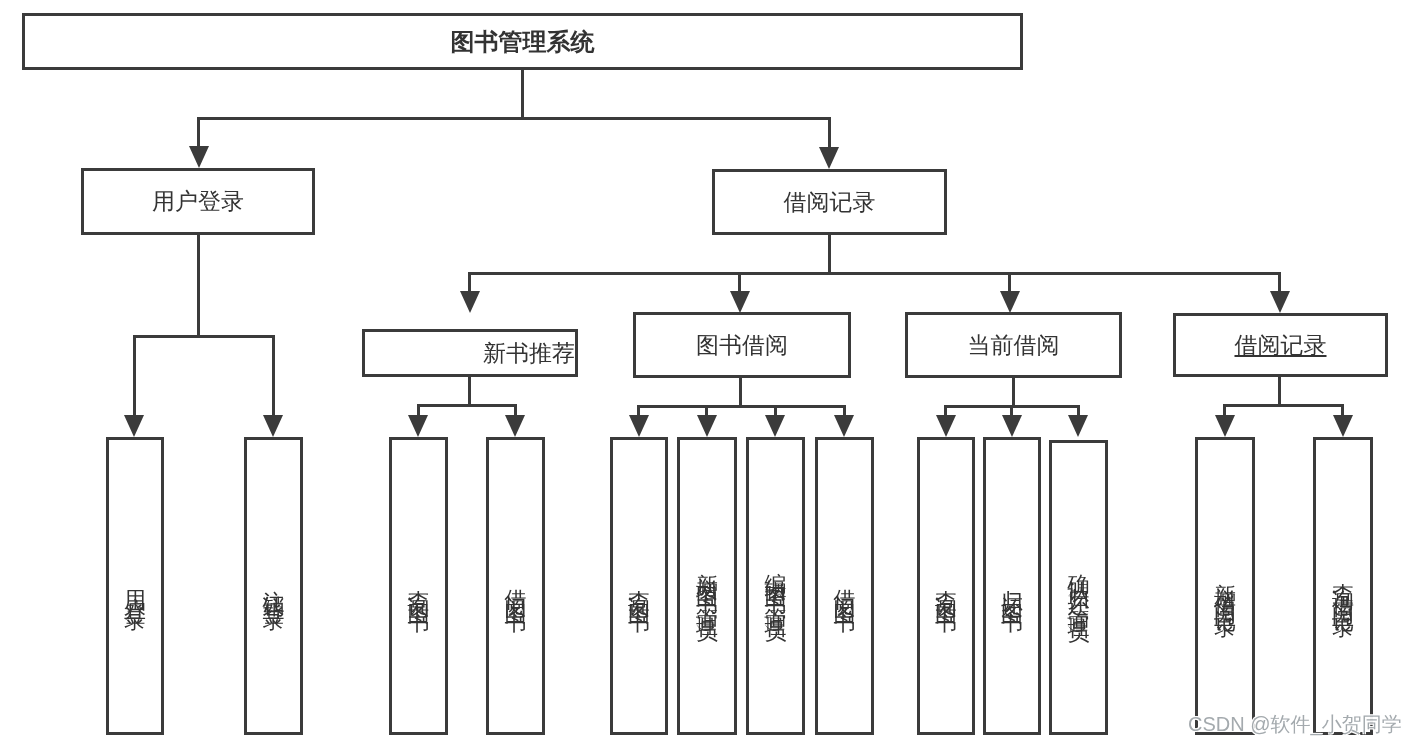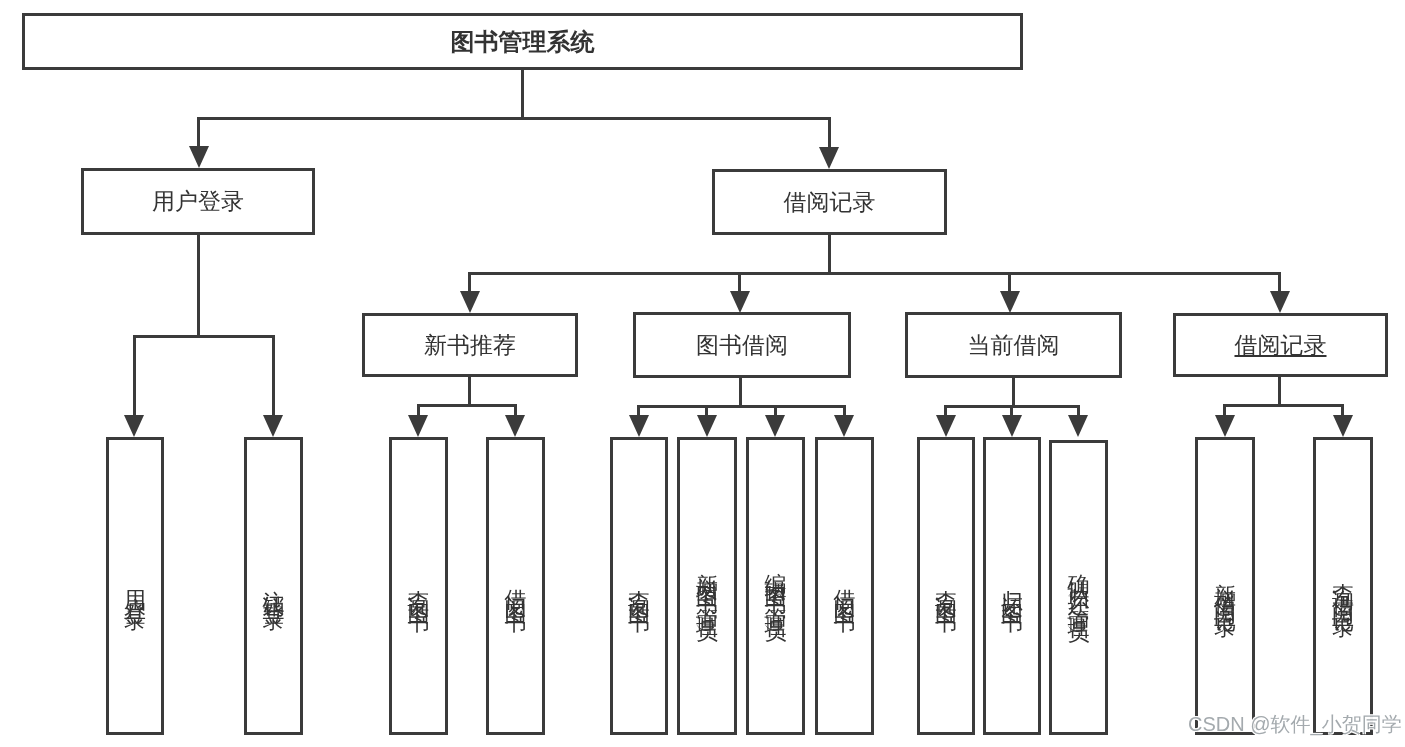--- a/index.html
+++ b/index.html
@@ -81,21 +81,21 @@
   <div class="hline" style="left:468px; top:272px; width:813px;"></div>
   <div class="vline" style="left:468px; top:272px; height:21px;"></div>
   <div class="vline" style="left:738px; top:272px; height:21px;"></div>
   <div class="vline" style="left:1008px; top:272px; height:21px;"></div>
   <div class="vline" style="left:1278px; top:272px; height:21px;"></div>
   <div class="arrow" style="left:460px; top:291px;"></div>
   <div class="arrow" style="left:730px; top:291px;"></div>
   <div class="arrow" style="left:1000px; top:291px;"></div>
   <div class="arrow" style="left:1270px; top:291px;"></div>
 
-  <div class="box" style="left:362px; top:313px; width:216px; height:64px;">
+  <div class="box" style="left:362px; top:329px; width:216px; height:48px;justify-content:flex-end;">
     <span>新书推荐</span>
   </div>
   <div class="box" style="left:633px; top:312px; width:218px; height:66px;">
     <span>图书借阅</span>
   </div>
   <div class="box" style="left:905px; top:312px; width:217px; height:66px;">
     <span>当前借阅</span>
   </div>
   <div class="box" style="left:1173px; top:313px; width:215px; height:64px;text-decoration:underline;">
     <span>借阅记录</span>

